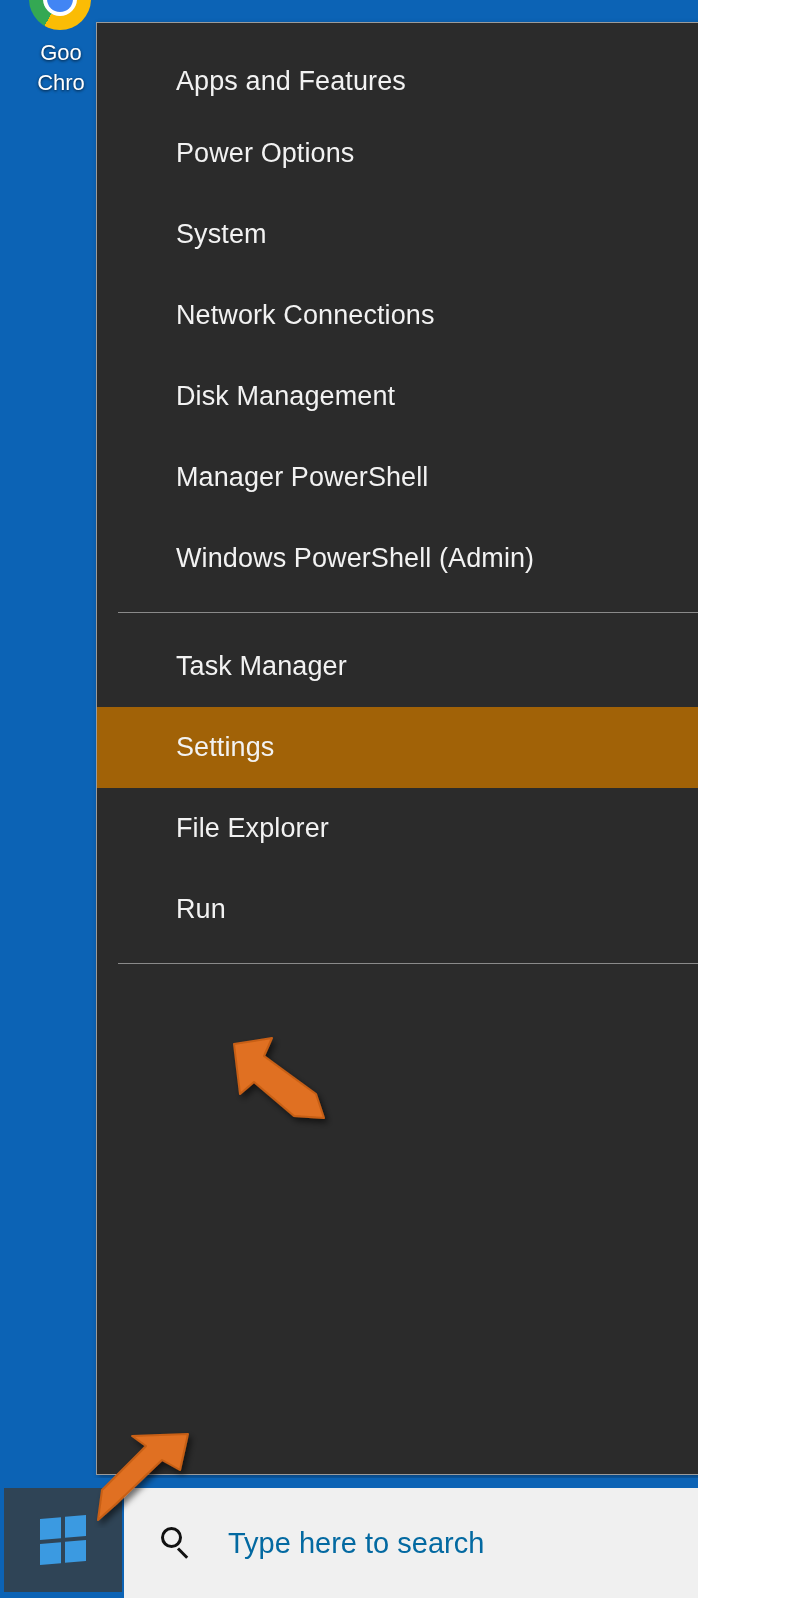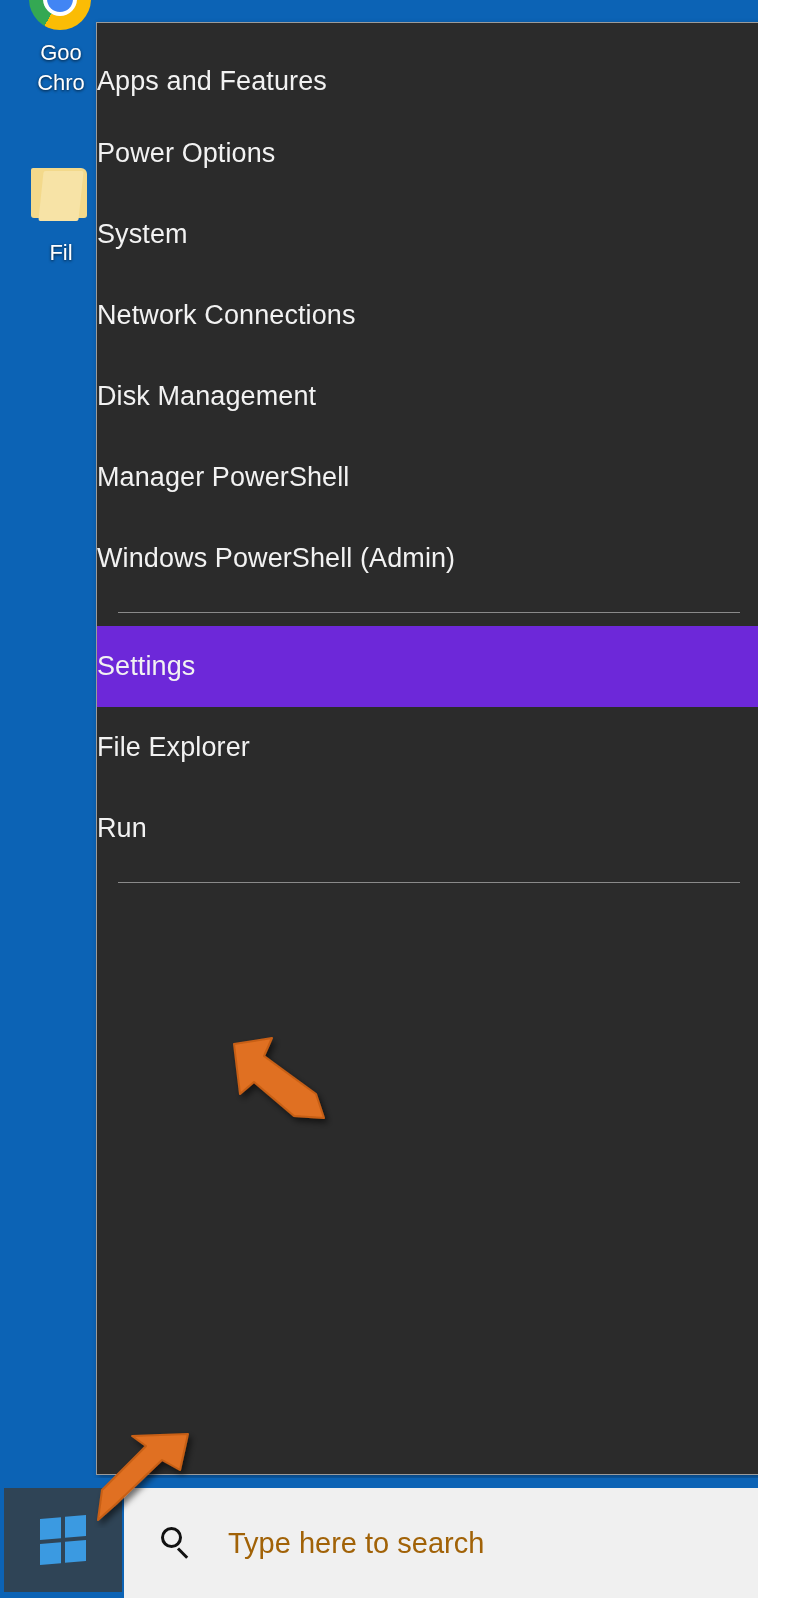--- a/index.html
+++ b/index.html
@@ -2,21 +2,21 @@
 <html><head>
 <meta charset="utf-8">
 <style>
   html, body {
     margin: 0;
     padding: 0;
     background: #ffffff;
   }
   #screen {
     position: relative;
-    width: 758px;
+    width: 698px;
     height: 1598px;
     overflow: hidden;
     font-family: "Liberation Sans", sans-serif;
     background: #0c63b5;
     user-select: none;
   }
 
   
   #desktop {
     position: absolute;
@@ -100,26 +100,27 @@
     box-sizing: border-box;
     box-shadow: 2px 2px 5px rgba(0,0,0,0.35);
   }
   .menu-item {
     position: relative;
     height: 81px;
     display: flex;
     align-items: center;
     color: #f2f2f2;
     font-size: 27px;
+    padding-left: 79px;
     padding-right: 30px;
     box-sizing: border-box;
     letter-spacing: 0.1px;
   }
   .menu-item.first { height: 90px; align-items: flex-end; padding-bottom: 16px; }
-  .menu-item.selected { background: #6d28d9; }
+  .menu-item.selected { background: #a16207; }
   .menu-label { flex: 1 1 auto; }
   .chevron-right {
     flex: 0 0 auto;
     width: 26px;
     height: 30px;
     position: relative;
     opacity: 0.95;
   }
   .chevron-right::before {
     content: "";
@@ -196,21 +197,21 @@
   .search-glyph::after {
     content: "";
     position: absolute;
     left: 18px; top: 21px;
     width: 13px; height: 3px;
     background: #111111;
     transform: rotate(45deg);
     transform-origin: left center;
   }
   #search-placeholder {
-    color: #a16207;
+    color: #0369a1;
     font-size: 29px;
   }
 
   
   .cursor-arrow {
     position: absolute;
     pointer-events: none;
   }
 
   
@@ -229,29 +230,20 @@
   <div id="desktop">
 
     <div class="desktop-icon" id="icon-chrome">
       <div class="icon-art">
         <div class="chrome-glyph"></div>
       </div>
       <div>Goo</div>
       <div>Chro</div>
     </div>
 
-    <div class="desktop-icon" id="icon-explorer">
-      <div class="icon-art">
-        <div class="folder-glyph">
-          <div class="folder-back"></div>
-          <div class="folder-front"></div>
-        </div>
-      </div>
-      <div>Fil</div>
-    </div>
 
     <div id="left-edge-strip"></div>
   </div>
 
   <div id="winx-menu">
 
     <div>
       <div class="menu-item first">
         <span class="menu-label">Apps and Features</span>
       </div>
@@ -271,20 +263,23 @@
         <span class="menu-label">Manager PowerShell</span>
       </div>
       <div class="menu-item">
         <span class="menu-label">Windows PowerShell (Admin)</span>
       </div>
     </div>
 
     <div class="menu-separator"></div>
 
     <div>
+      <div class="menu-item">
+        <span class="menu-label">Task Manager</span>
+      </div>
       <div class="menu-item selected">
         <span class="menu-label">Settings</span>
       </div>
       <div class="menu-item">
         <span class="menu-label">File Explorer</span>
       </div>
       <div class="menu-item">
         <span class="menu-label">Run</span>
       </div>
     </div>

